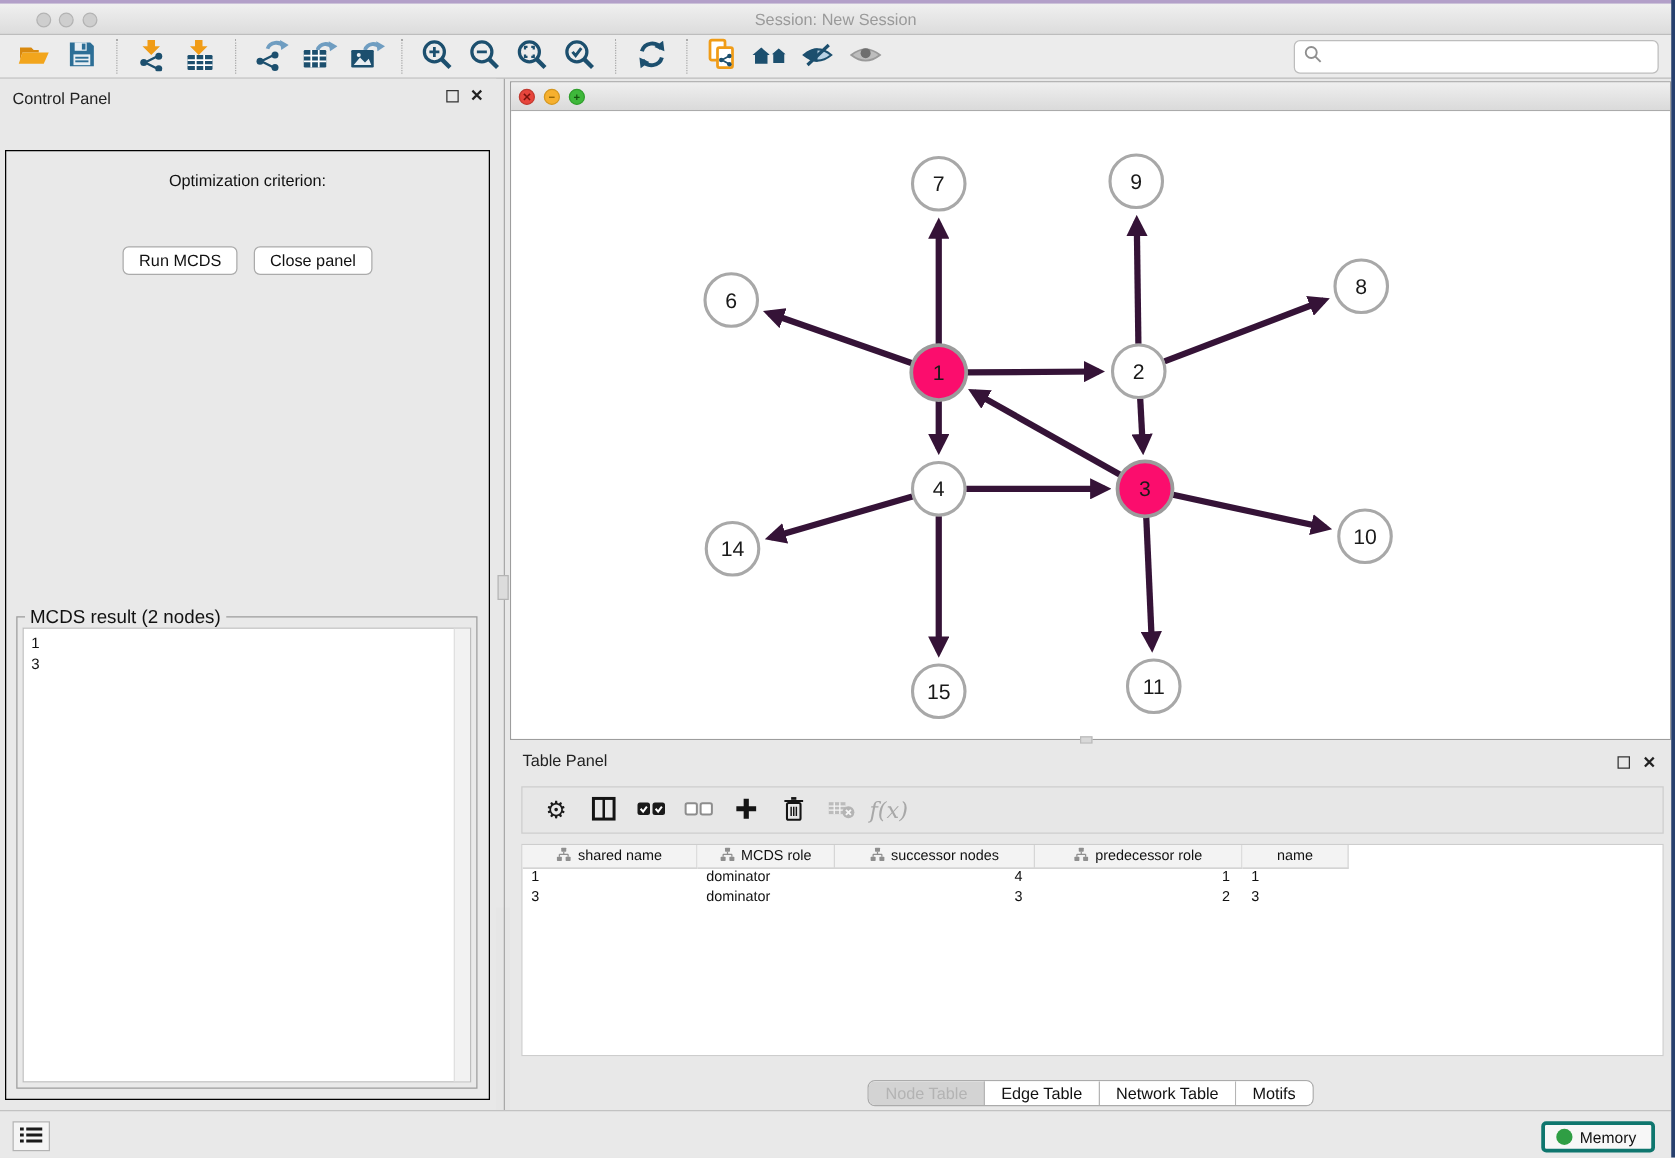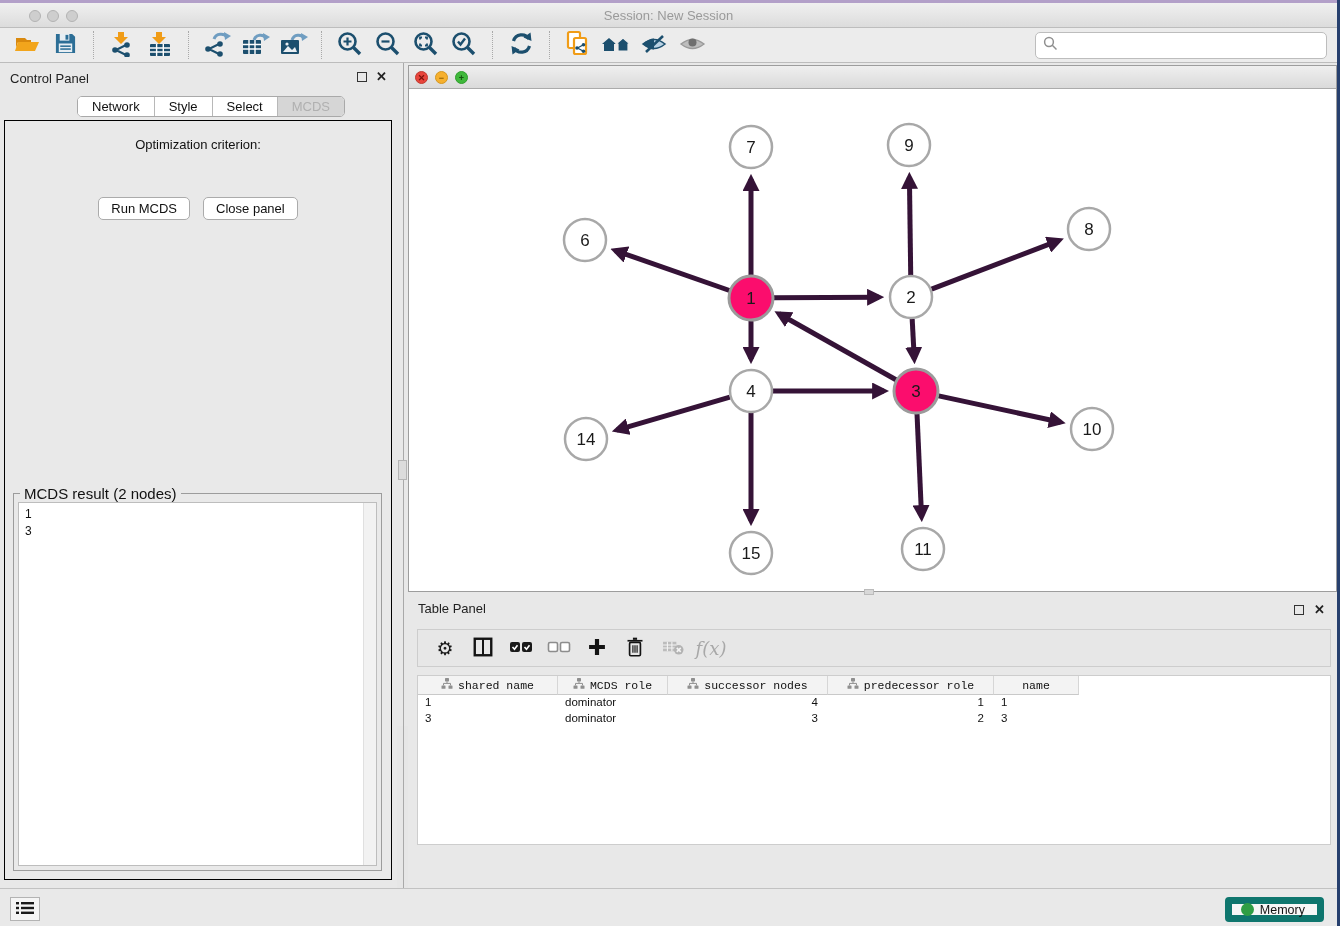--- a/index.html
+++ b/index.html
@@ -82,38 +82,38 @@
   .table-panel { position:absolute; left:408px; top:595px; width:929px; height:293px; background:#e8e8e8; }
   .tp-title { position:absolute; left:10px; top:6px; font-size:13px; color:#222; }
   .tp-toolbar { position:absolute; left:9px; right:6px; top:34px; height:38px; background:#e7e7e7;
     border:1px solid #cdcdcd; display:flex; align-items:center; padding-left:10px; gap:4px; }
   .tp-btn { width:34px; height:30px; border:none; background:transparent; display:flex;
     align-items:center; justify-content:center; cursor:pointer; }
   .gear-glyph { font-size:19px; color:#1a1a1a; }
   .fx-label { font-family:"DejaVu Serif", serif; font-style:italic; font-size:18px; color:#a8a8a8; }
   .tp-table { position:absolute; left:9px; right:6px; top:80px; height:170px; background:#fff;
     border:1px solid #cdcdcd; overflow:hidden; }
-  .thead { display:flex; height:19px;font-family:Liberation Mono, monospace; }
+  .thead { display:flex; height:19px; }
   .th { background:#f3f3f3; border-right:1px solid #d6d6d6; border-bottom:1px solid #c9c9c9;
     font-size:11.5px; color:#111; display:flex; align-items:center; justify-content:center; gap:5px; cursor:pointer; }
   .trow { display:flex; height:16px; }
   .td { font-size:11.5px; color:#111; padding:1px 10px 0 7px; }
   .tp-tabs { position:absolute; left:0; right:0; top:269px; display:flex; justify-content:center; }
   .tp-tabgroup { display:flex; border:1px solid #ababab; border-radius:6px; overflow:hidden; height:21px; background:#fff; }
   .tp-tab { padding:2px 13px 0 13px; font-size:13px; color:#111; border-right:1px solid #b5b5b5; background:#fff; cursor:pointer; }
   .tp-tab:last-child { border-right:none; }
   .tp-tab.active { background:#d3d3d3; color:#b3b3b3; }
 
   
   .status-bar { position:absolute; left:0; top:888px; width:1337px; height:38px; background:#e9e9e9;
     border-top:1px solid #c2c2c2; }
   .list-btn { position:absolute; left:10px; top:8px; width:30px; height:24px; background:#f5f5f5;
     border:1px solid #b3b3b3; display:flex; align-items:center; justify-content:center; cursor:pointer; }
   .memory-btn { position:absolute; right:13px; top:8px; height:25px; padding:0 12px 0 9px; background:#f7f7f7;
-    border:7px solid #0f766e; border-radius:4px; display:flex; align-items:center; gap:6px;
+    border:3px solid #0f766e; border-radius:4px; display:flex; align-items:center; gap:6px;
     font-size:12.5px; color:#111; cursor:pointer; }
   .mem-dot { width:13px; height:13px; border-radius:50%; background:#2f9e44; }
 </style>
 </head>
 <body>
 
 <div class="app">
   <div class="top-strip"></div>
   <div class="right-strip"></div>
 
@@ -267,26 +267,20 @@
           </svg></span>
       <input placeholder="" style="">
     </div>
   </div>
 
   <div class="control-panel">
     <div class="panel-header">
       <span class="panel-title">Control Panel</span>
       <span class="float-ic" style="right:30px"></span>
       <span class="close-ic" style="right:10px">✕</span>
-    </div>
-    <div class="cp-tabs">
-      <span class="cp-tab">Network</span>
-      <span class="cp-tab">Style</span>
-      <span class="cp-tab">Select</span>
-      <span class="cp-tab active">MCDS</span>
     </div>
     <div class="cp-content">
       <div class="opt-label">Optimization criterion:</div>
       <div class="cp-buttons">
         <button class="cp-btn">Run MCDS</button>
         <button class="cp-btn">Close panel</button>
       </div>
       <div class="result-box">
         <span class="result-legend">MCDS result (2 nodes)</span>
         <div class="result-inner">
@@ -490,20 +484,28 @@
           <div class="trow">
             <div class="td" style="width: 140px; text-align: left;">3</div>
             <div class="td" style="width: 110px; text-align: left;">dominator</div>
             <div class="td" style="width: 160px; text-align: right;">3</div>
             <div class="td" style="width: 166px; text-align: right;">2</div>
             <div class="td" style="width: 85px; text-align: left;">3</div>
           </div>
         </div>
     </div>
 
+    <div class="tp-tabs">
+      <div class="tp-tabgroup">
+        <span class="tp-tab active">Node Table</span>
+        <span class="tp-tab">Edge Table</span>
+        <span class="tp-tab">Network Table</span>
+        <span class="tp-tab">Motifs</span>
+      </div>
+    </div>
   </div>
 
   <div class="status-bar">
     <button class="list-btn">
       <span><svg width="18" height="14" viewBox="0 0 18 14">
             <g fill="#1a1a1a">
               <rect x="0" y="1" width="3" height="2.4"></rect>
               <rect x="5" y="1" width="13" height="2.4"></rect>
               <rect x="0" y="5.8" width="3" height="2.4"></rect>
               <rect x="5" y="5.8" width="13" height="2.4"></rect>

